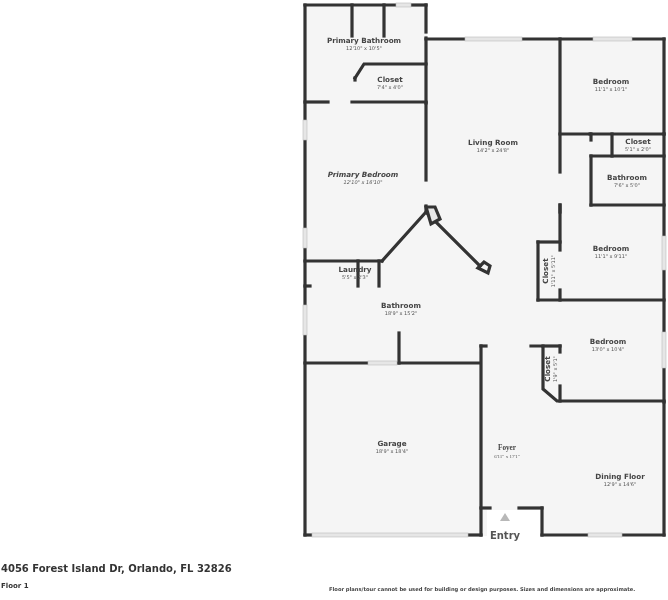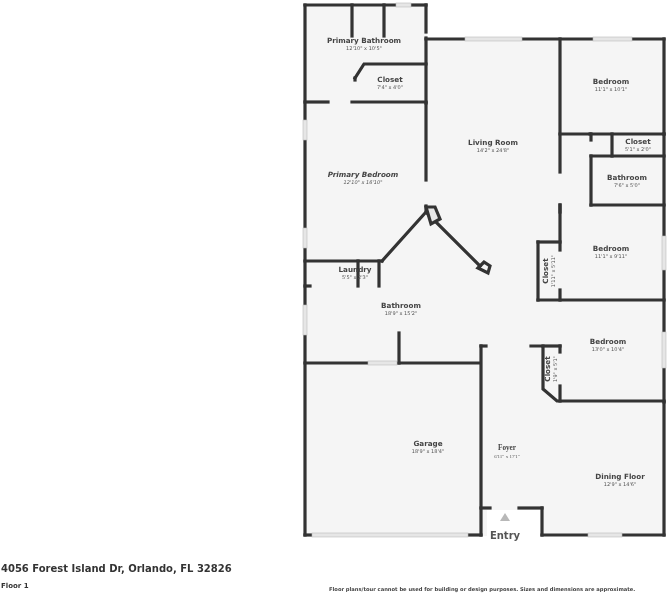--- a/index.html
+++ b/index.html
@@ -169,21 +169,21 @@
   <span class="room-dim">18'9" x 15'2"</span>
 </div>
 <div class="room-label" style="left:608px;top:345px;">
   <span class="room-name">Bedroom</span>
   <span class="room-dim">13'0" x 10'4"</span>
 </div>
 <div class="room-label rot" style="left:551px;top:369px;">
   <span class="room-name">Closet</span>
   <span class="room-dim">1'9" x 5'1"</span>
 </div>
-<div class="room-label" style="left:392px;top:447px;margin-left:36px;">
+<div class="room-label" style="left:392px;top:447px;">
   <span class="room-name">Garage</span>
   <span class="room-dim">18'9" x 18'4"</span>
 </div>
 <div class="room-label" style="left:507px;top:452px;font-family:Liberation Serif, serif;">
   <span class="room-name">Foyer</span>
   <span class="room-dim">6'11" x 17'1"</span>
 </div>
 <div class="room-label" style="left:620px;top:480px;">
   <span class="room-name">Dining Floor</span>
   <span class="room-dim">12'9" x 14'6"</span>

